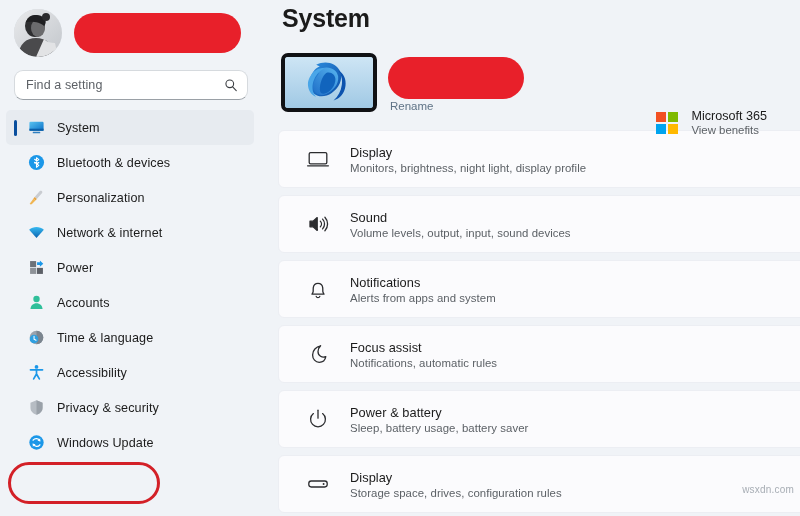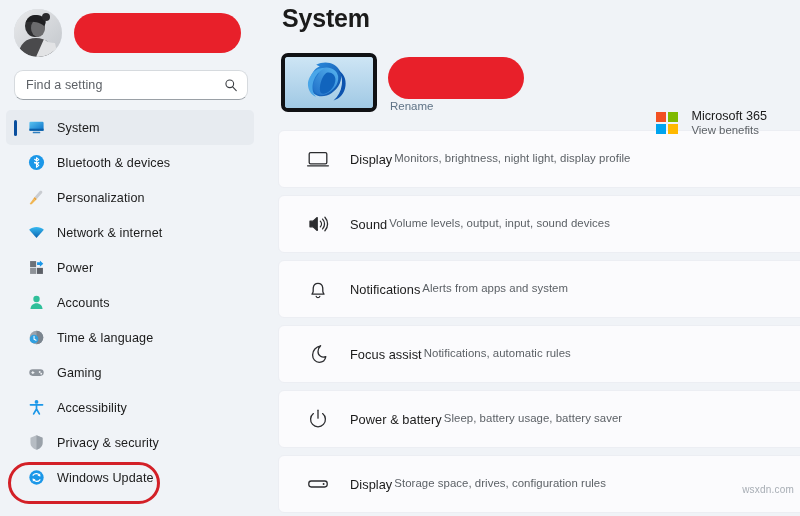--- a/index.html
+++ b/index.html
@@ -198,21 +198,21 @@
     cursor: default;
   }
   .card-icon {
     width: 24px; height: 24px;
     flex: 0 0 24px;
     display: flex; align-items: center; justify-content: center;
     color: #2b2c2f;
     margin-right: 20px;
   }
   .card-icon svg { display: block; }
-  .card-text { display: flex; flex-direction: row; gap: 2px; }
+  .card-text { display: flex; flex-direction: column; gap: 2px; }
   .card-title {
     font-size: 12.8px;
     color: #1b1b1b;
     letter-spacing: .05px;
   }
   .card-sub {
     font-size: 11.4px;
     color: #5c6166;
     letter-spacing: .05px;
   }
@@ -353,32 +353,20 @@
           <svg viewBox="0 0 18 18">
             <circle cx="9" cy="9" r="7.2" fill="#9aa3ad"></circle>
             <path d="M9 1.8a7.2 7.2 0 0 1 0 14.4z" fill="#7b858f"></path>
             <circle cx="6.4" cy="10.6" r="4.6" fill="#2f9fe0"></circle>
             <path d="M6.4 7.6v3.1l2.1 1.2" fill="none" stroke="#ffffff" stroke-width="1.1" stroke-linecap="round"></path>
           </svg>
         </span>
         <span class="nav-label">Time &amp; language</span>
       </div>
 
-      <div class="nav-item">
-        <span class="nav-icon">
-          <svg viewBox="0 0 18 18">
-            <rect x="1.4" y="5.6" width="15.2" height="7" rx="3.5" fill="#8d949c"></rect>
-            <rect x="3.5" y="8.5" width="3.4" height="1.2" rx=".6" fill="#eef1f4"></rect>
-            <rect x="4.5" y="7.5" width="1.2" height="3.2" rx=".6" fill="#eef1f4"></rect>
-            <circle cx="12.4" cy="8.4" r="1" fill="#eef1f4"></circle>
-            <circle cx="14" cy="10.2" r="1" fill="#eef1f4"></circle>
-          </svg>
-        </span>
-        <span class="nav-label">Gaming</span>
-      </div>
 
       <div class="nav-item">
         <span class="nav-icon">
           <svg viewBox="0 0 18 18">
             <circle cx="9" cy="3.1" r="2" fill="#1b97e8"></circle>
             <path d="M2.6 6.2h12.8" stroke="#1b97e8" stroke-width="1.8" stroke-linecap="round"></path>
             <path d="M9 6.2v4.4l-3 5.2M9 10.6l3 5.2" stroke="#1b97e8" stroke-width="1.8" stroke-linecap="round" fill="none"></path>
           </svg>
         </span>
         <span class="nav-label">Accessibility</span>

